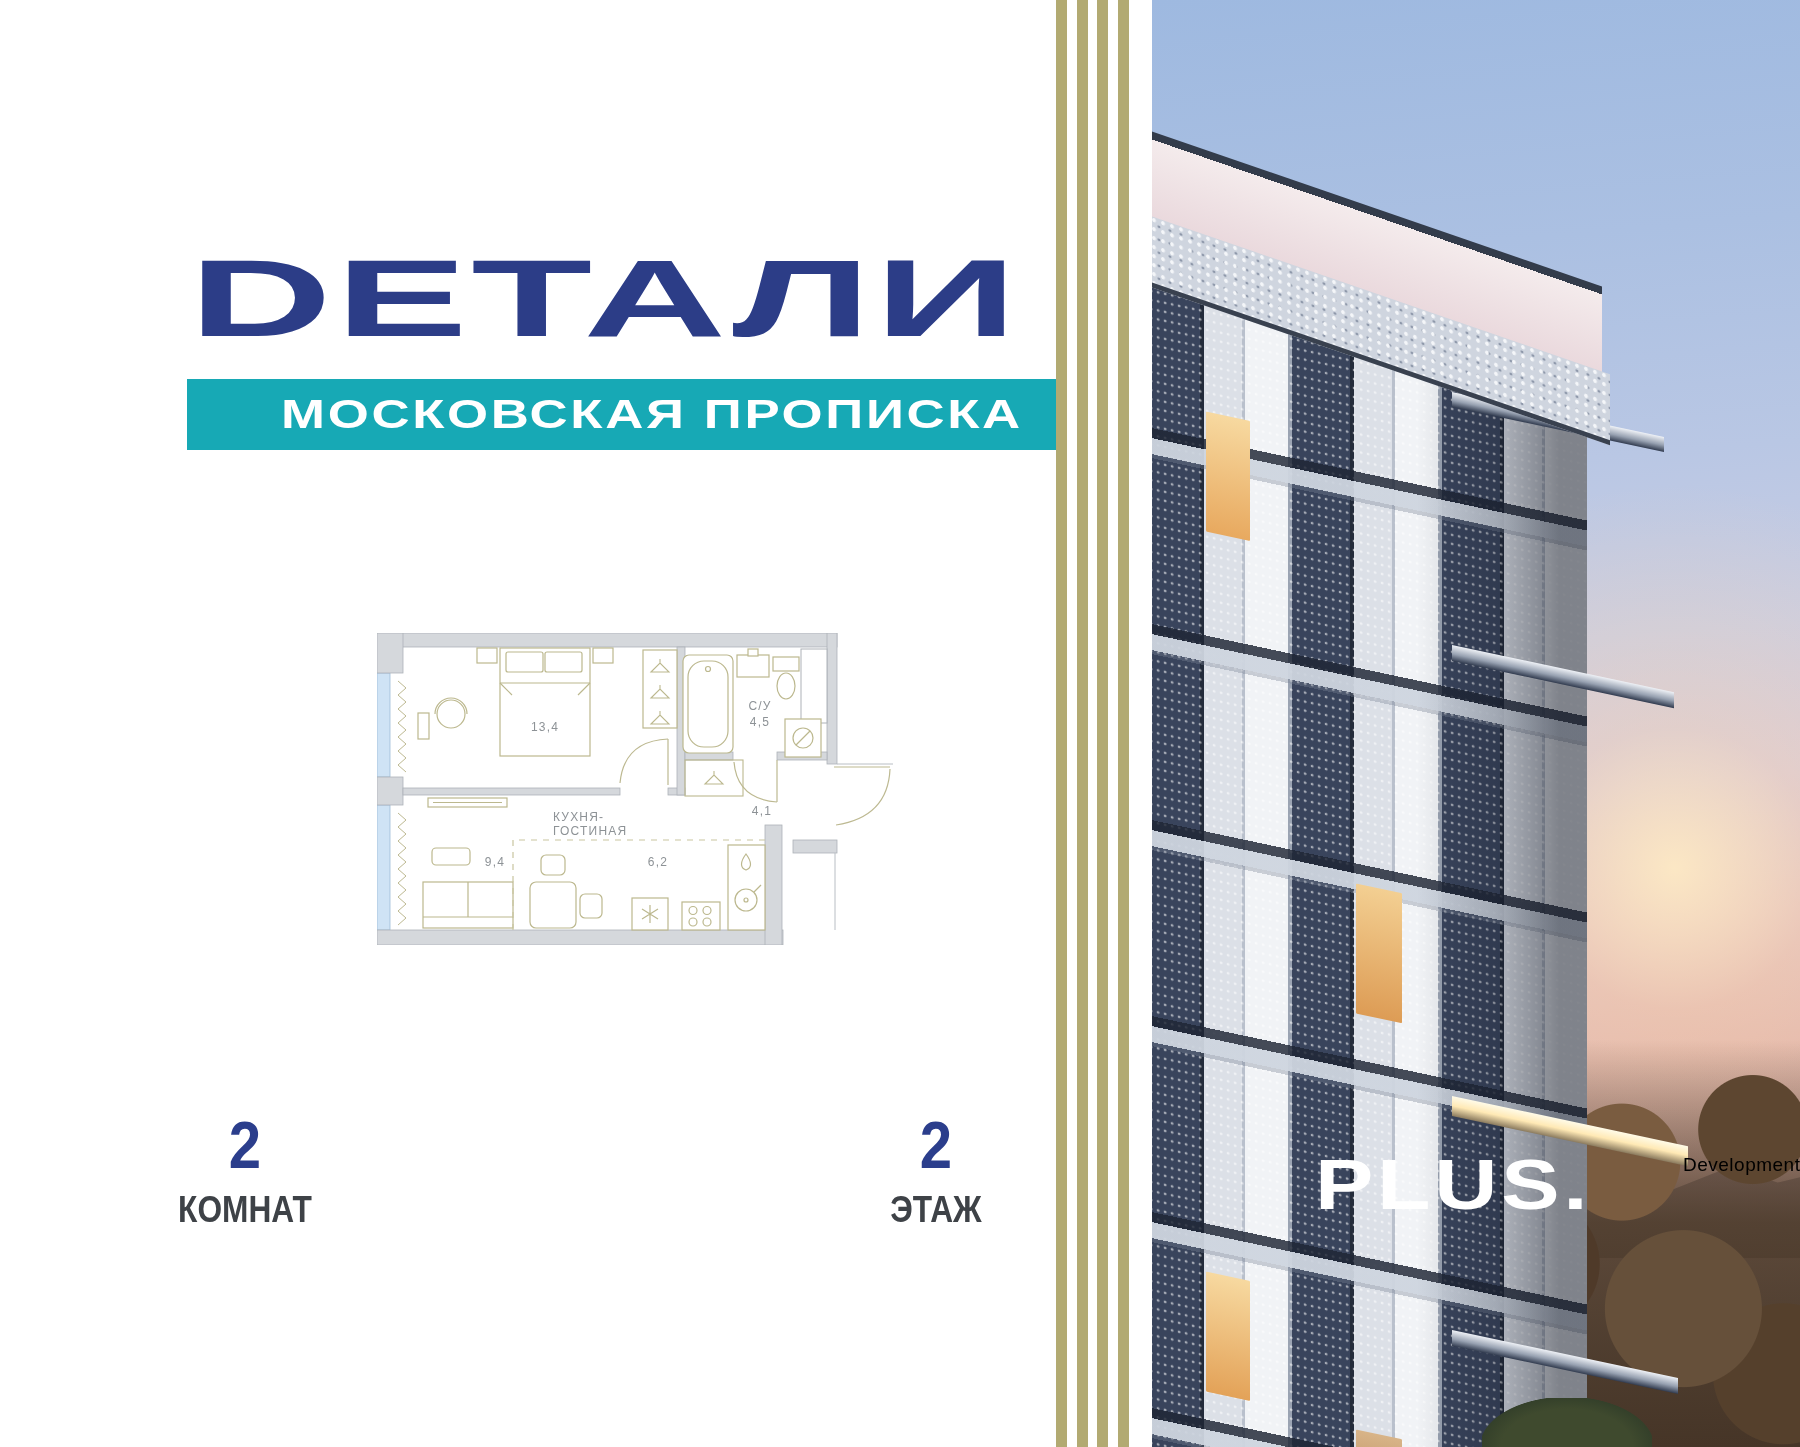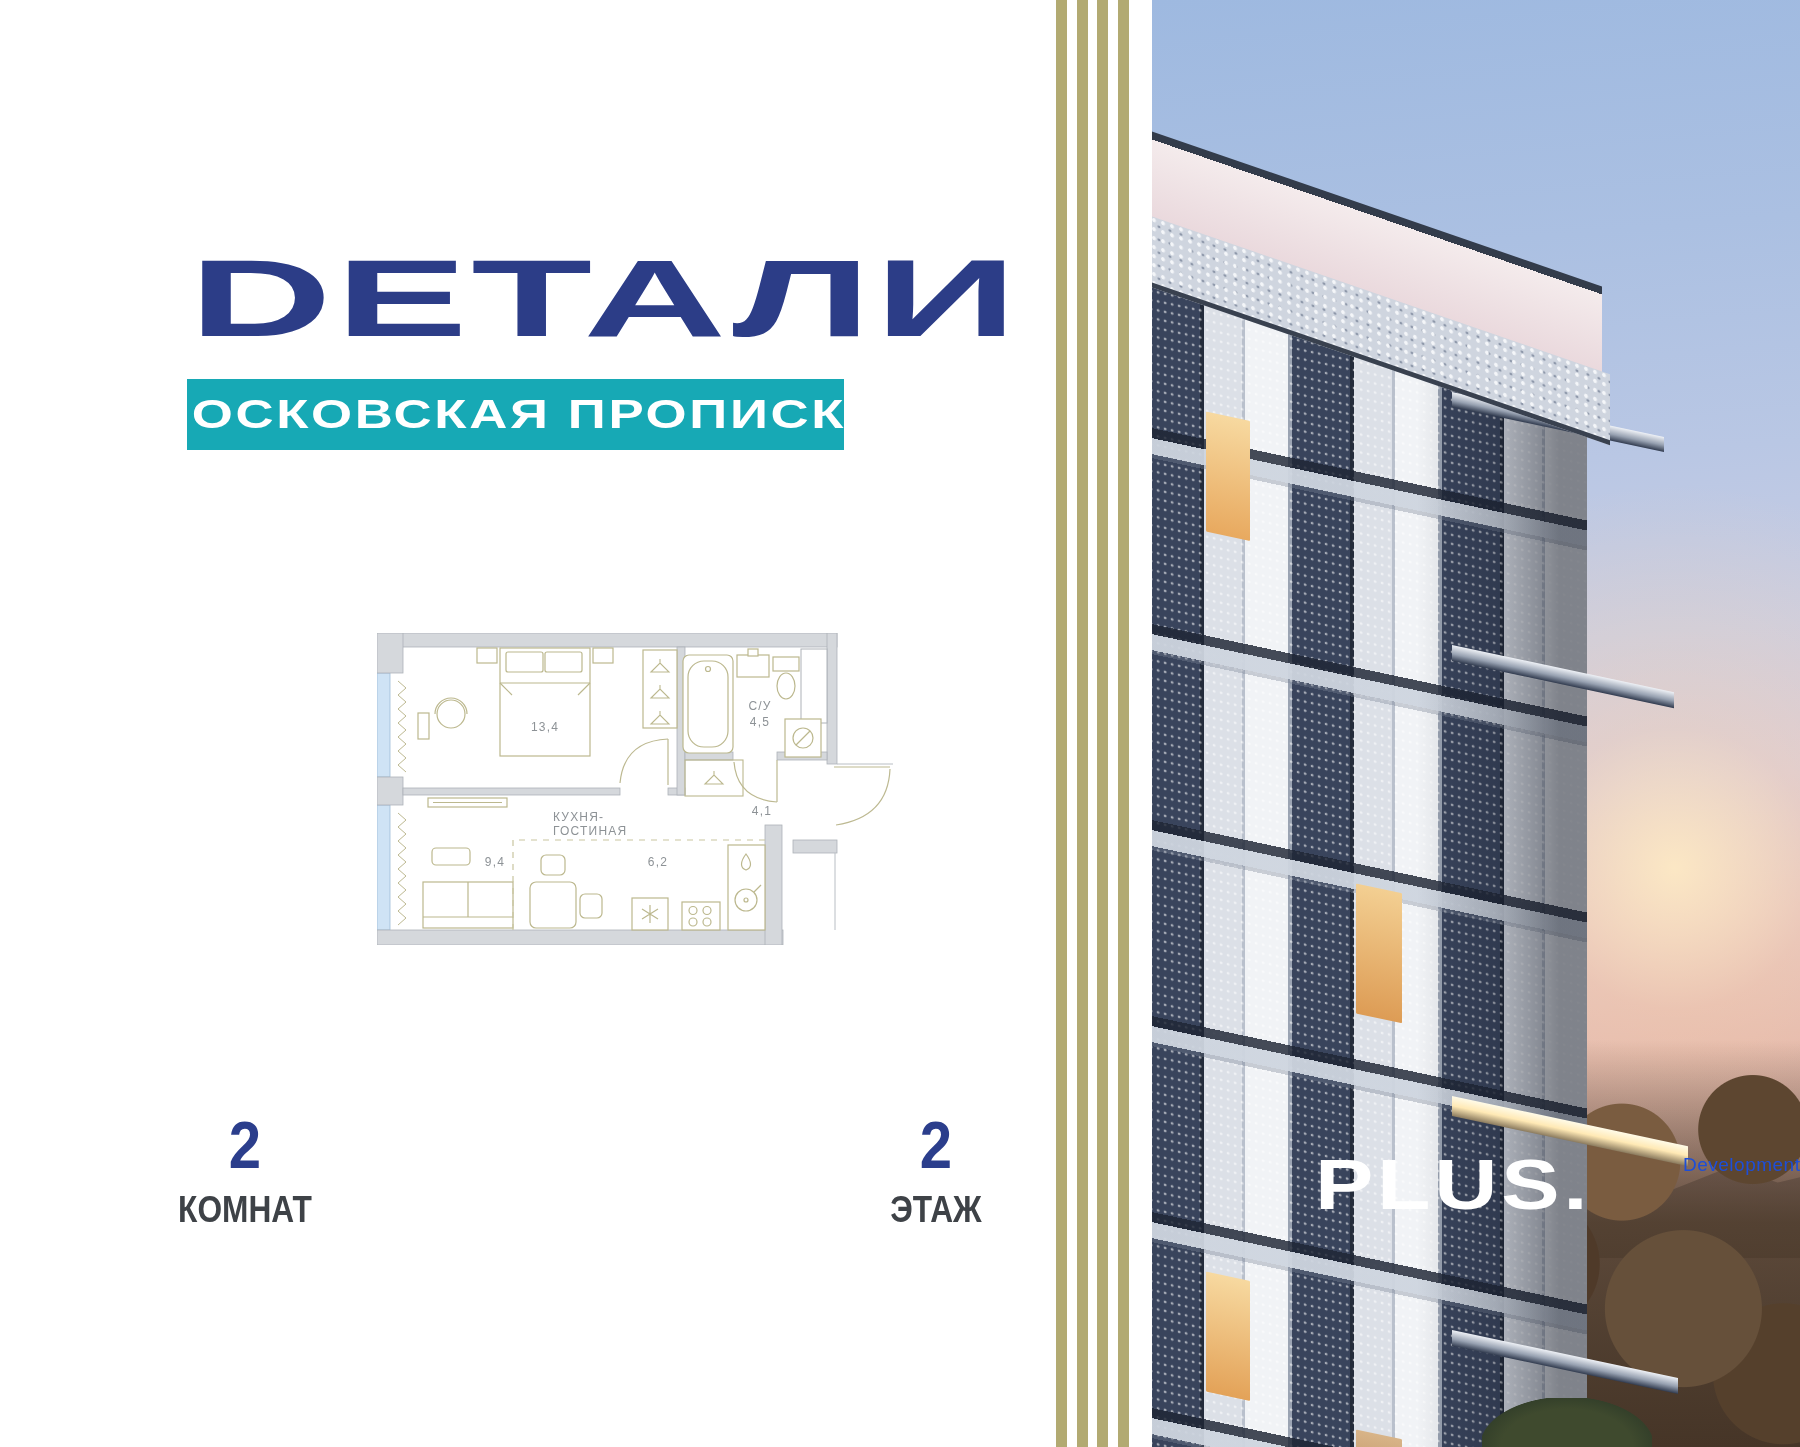--- a/index.html
+++ b/index.html
@@ -4,21 +4,21 @@
 <style>
   html,body{margin:0;padding:0;}
   body{width:1800px;height:1447px;background:#ffffff;overflow:hidden;
        font-family:"Liberation Sans",sans-serif;position:relative;}
   .canvas{position:absolute;left:0;top:0;width:1800px;height:1447px;background:#fff;}
 
   
   .brand-logo{position:absolute;left:189px;top:243px;font-size:110px;line-height:1;
       font-weight:700;color:#2c3d87;letter-spacing:2px;transform:scaleX(1.8);
       transform-origin:left top;white-space:nowrap;}
-  .tagline-band{position:absolute;left:187px;top:379px;width:657px;height:71px;
+  .tagline-band{position:absolute;left:187px;top:379px;width:930px;height:71px;
       background:#17a9b5;display:flex;align-items:center;justify-content:center;}
   .tagline-band span{display:inline-block;font-size:40px;font-weight:700;color:#ffffff;
       letter-spacing:2px;transform:scaleX(1.32);white-space:nowrap;}
 
   
   .plan{position:absolute;left:377px;top:633px;width:516px;height:312px;}
   .plan svg{display:block;}
   .plan text{font-family:"Liberation Sans",sans-serif;fill:#8d9296;font-size:12px;letter-spacing:1.2px;}
 
   
@@ -84,21 +84,21 @@
   .slabA{left:300px;top:392px;width:212px;height:15px;}
   .slabB{left:300px;top:645px;width:222px;height:16px;}
   .slabC{left:300px;top:1096px;width:236px;height:20px;
       background:linear-gradient(180deg,#fffbe8,#ffe9b5 48%,#8a7a5e);}
   .slabD{left:300px;top:1330px;width:226px;height:16px;}
 
   .dev-logo{position:absolute;left:163px;top:1150px;color:#ffffff;white-space:nowrap;}
   .dev-logo .plus{display:inline-block;font-size:70px;font-weight:700;letter-spacing:3px;line-height:1;
       transform:scaleX(1.25);transform-origin:left top;}
   .dev-logo .suffix{position:absolute;left:368px;top:4px;font-size:19px;font-weight:400;
-      letter-spacing:.5px;color:#1d4ed8;}
+      letter-spacing:.5px;color:#000000;}
 </style>
 </head>
 <body>
 
 <div class="canvas">
 
   <div class="brand-logo">DЕТАЛИ</div>
 
   <div class="tagline-band">
     <span>МОСКОВСКАЯ ПРОПИСКА</span>

